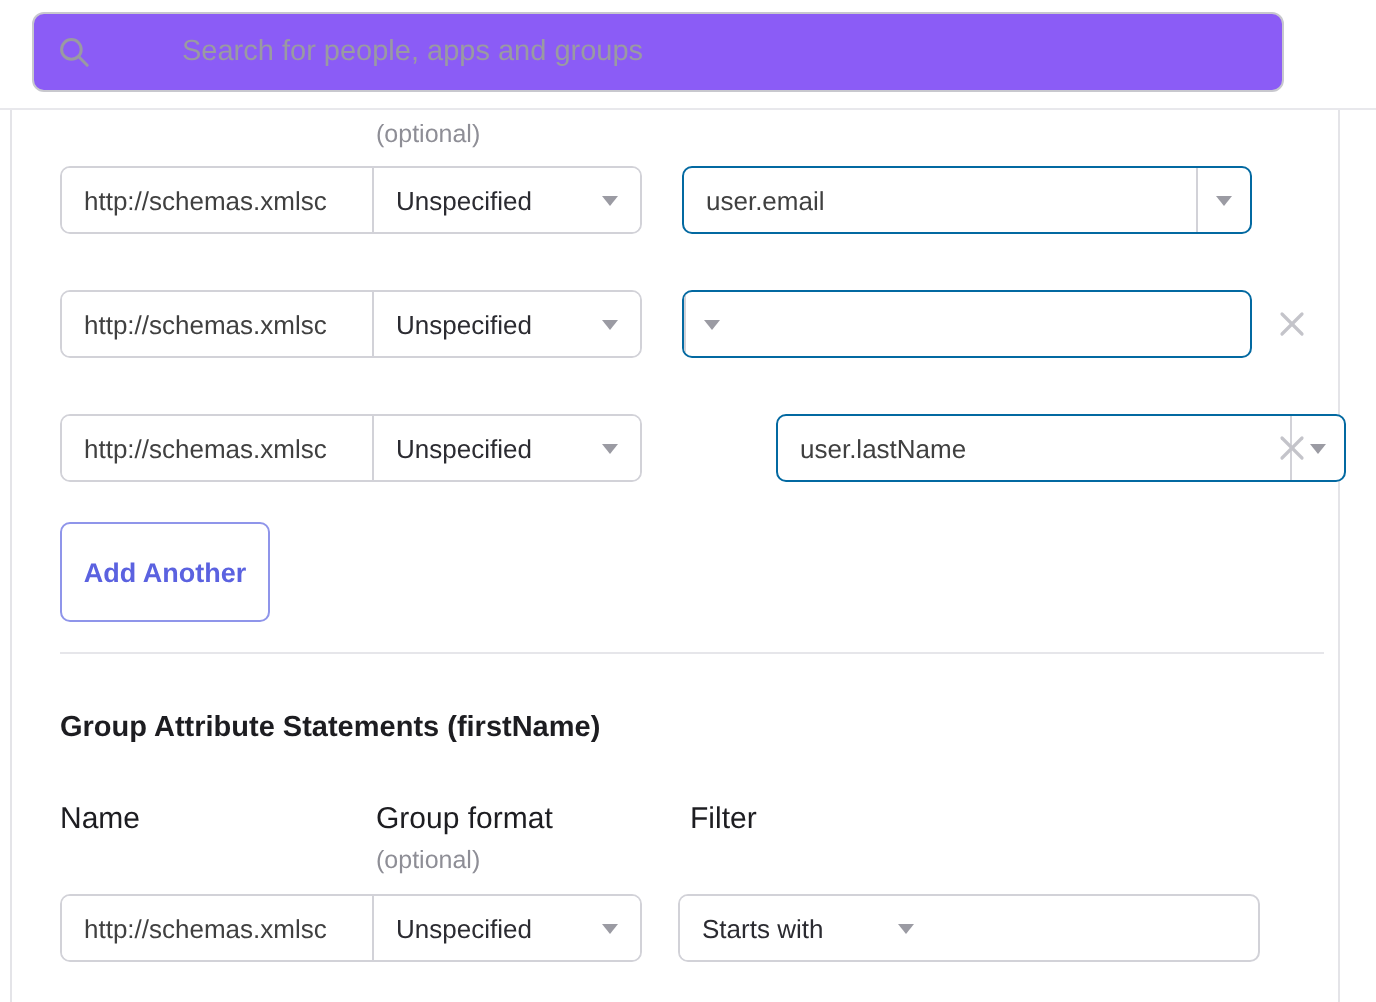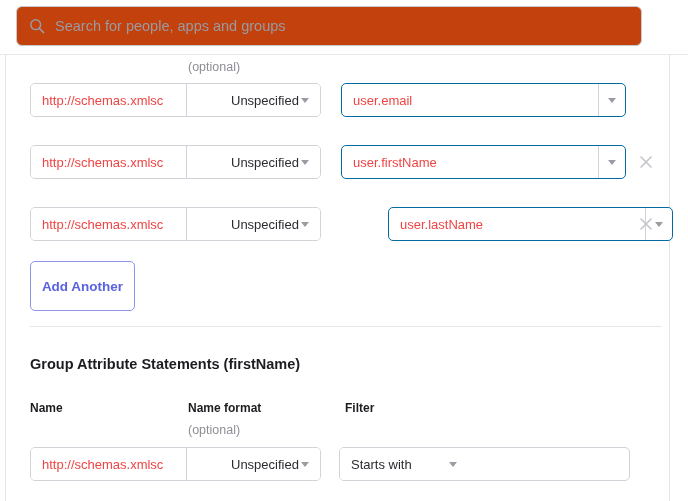--- a/index.html
+++ b/index.html
@@ -34,25 +34,26 @@
     box-sizing: border-box;
   }
   .search-box {
     position: absolute;
     left: 16px;
     top: 6px;
     width: 626px;
     height: 40px;
     border: 1px solid #c8c8ce;
     border-radius: 6px;
-    background: #c2410c;
+    background: #8b5cf6;
     box-sizing: border-box;
     display: flex;
     align-items: center;
     padding-left: 12px;
+    gap: 36px;
   }
   .search-icon {
     width: 16px;
     height: 16px;
     flex: 0 0 16px;
     margin-right: 10px;
     position: relative;
     top: 0px;
   }
   .search-icon svg { display: block; }
@@ -94,22 +95,22 @@
   
   .optional-sub {
     position: absolute;
     font-size: 12.5px;
     color: #8e8e96;
     font-family: "Liberation Sans", sans-serif;
     white-space: nowrap;
   }
   .col-header {
     position: absolute;
-    font-size: 12px;
-    font-weight: bold;
+    font-size: 15px;
+    font-weight: normal;
     color: #1d1d21;
     white-space: nowrap;
   }
   .section-title {
     position: absolute;
     font-size: 14.5px;
     font-weight: bold;
     color: #1d1d21;
     white-space: nowrap;
   }
@@ -134,30 +135,29 @@
   }
   .group > .cell {
     display: flex;
     align-items: center;
     height: 100%;
     box-sizing: border-box;
     background: #ffffff;
   }
   .group > .cell + .cell {
     border-left: 1px solid #d2d2d8;
-    padding-left: 33px;
   }
 
   .txt {
     border: none;
     outline: none;
     background: transparent;
     font-family: "Liberation Sans", sans-serif;
     font-size: 13px;
-    color: #ef4444;
+    color: #404040;
     padding: 0 0 0 11px;
     width: 100%;
     height: 100%;
     box-sizing: border-box;
   }
 
   .sel {
     position: relative;
     display: flex;
     align-items: center;
@@ -286,23 +286,20 @@
           <div class="cell" style="width:155px;">
             <input class="txt" type="text" value="http://schemas.xmlsc" style="">
           </div>
           <div class="cell sel" style="width:134px;">
             <span class="sel-label">Unspecified</span>
             <span class="caret"></span>
           </div>
         </div>
 
         <div class="valgroup" style="left:335px; top:0; width:285px;">
-          <div class="vfield">
-            <input class="txt" type="text" value="user.firstName" style="">
-          </div>
           <div class="vbtn">
             <span class="caret"></span>
           </div>
         </div>
 
         <div class="remove-btn" style="left:631px; top:8px;">
           <svg width="18" height="18" viewBox="0 0 18 18">
             <line x1="4" y1="4" x2="14" y2="14" stroke="#c4c4ca" stroke-width="1.6" stroke-linecap="round"></line>
             <line x1="14" y1="4" x2="4" y2="14" stroke="#c4c4ca" stroke-width="1.6" stroke-linecap="round"></line>
           </svg>
@@ -338,21 +335,21 @@
       </div>
 
       <div class="add-another" style="left:24px; top:206px; width:105px; height:50px;">Add Another</div>
 
       <div class="divider" style="left:24px; top:271px; width:632px;"></div>
 
       <div class="section-title" style="left:24px; top:301px;">Group Attribute Statements (firstName)</div>
 
       <div class="col-header" style="left:24px; top:346px;">Name</div>
 
-      <div class="col-header" style="left:182px; top:346px;">Name format</div>
+      <div class="col-header" style="left:182px; top:346px;">Group format</div>
 
       <div class="optional-sub" style="left:182px; top:368px;">(optional)</div>
 
       <div class="col-header" style="left:339px; top:346px;">Filter</div>
 
       <div class="row" style="top:392px;">
         <div class="group" style="left:24px; top:0; width:291px;">
           <div class="cell" style="width:155px;">
             <input class="txt" type="text" value="http://schemas.xmlsc" style="">
           </div>

